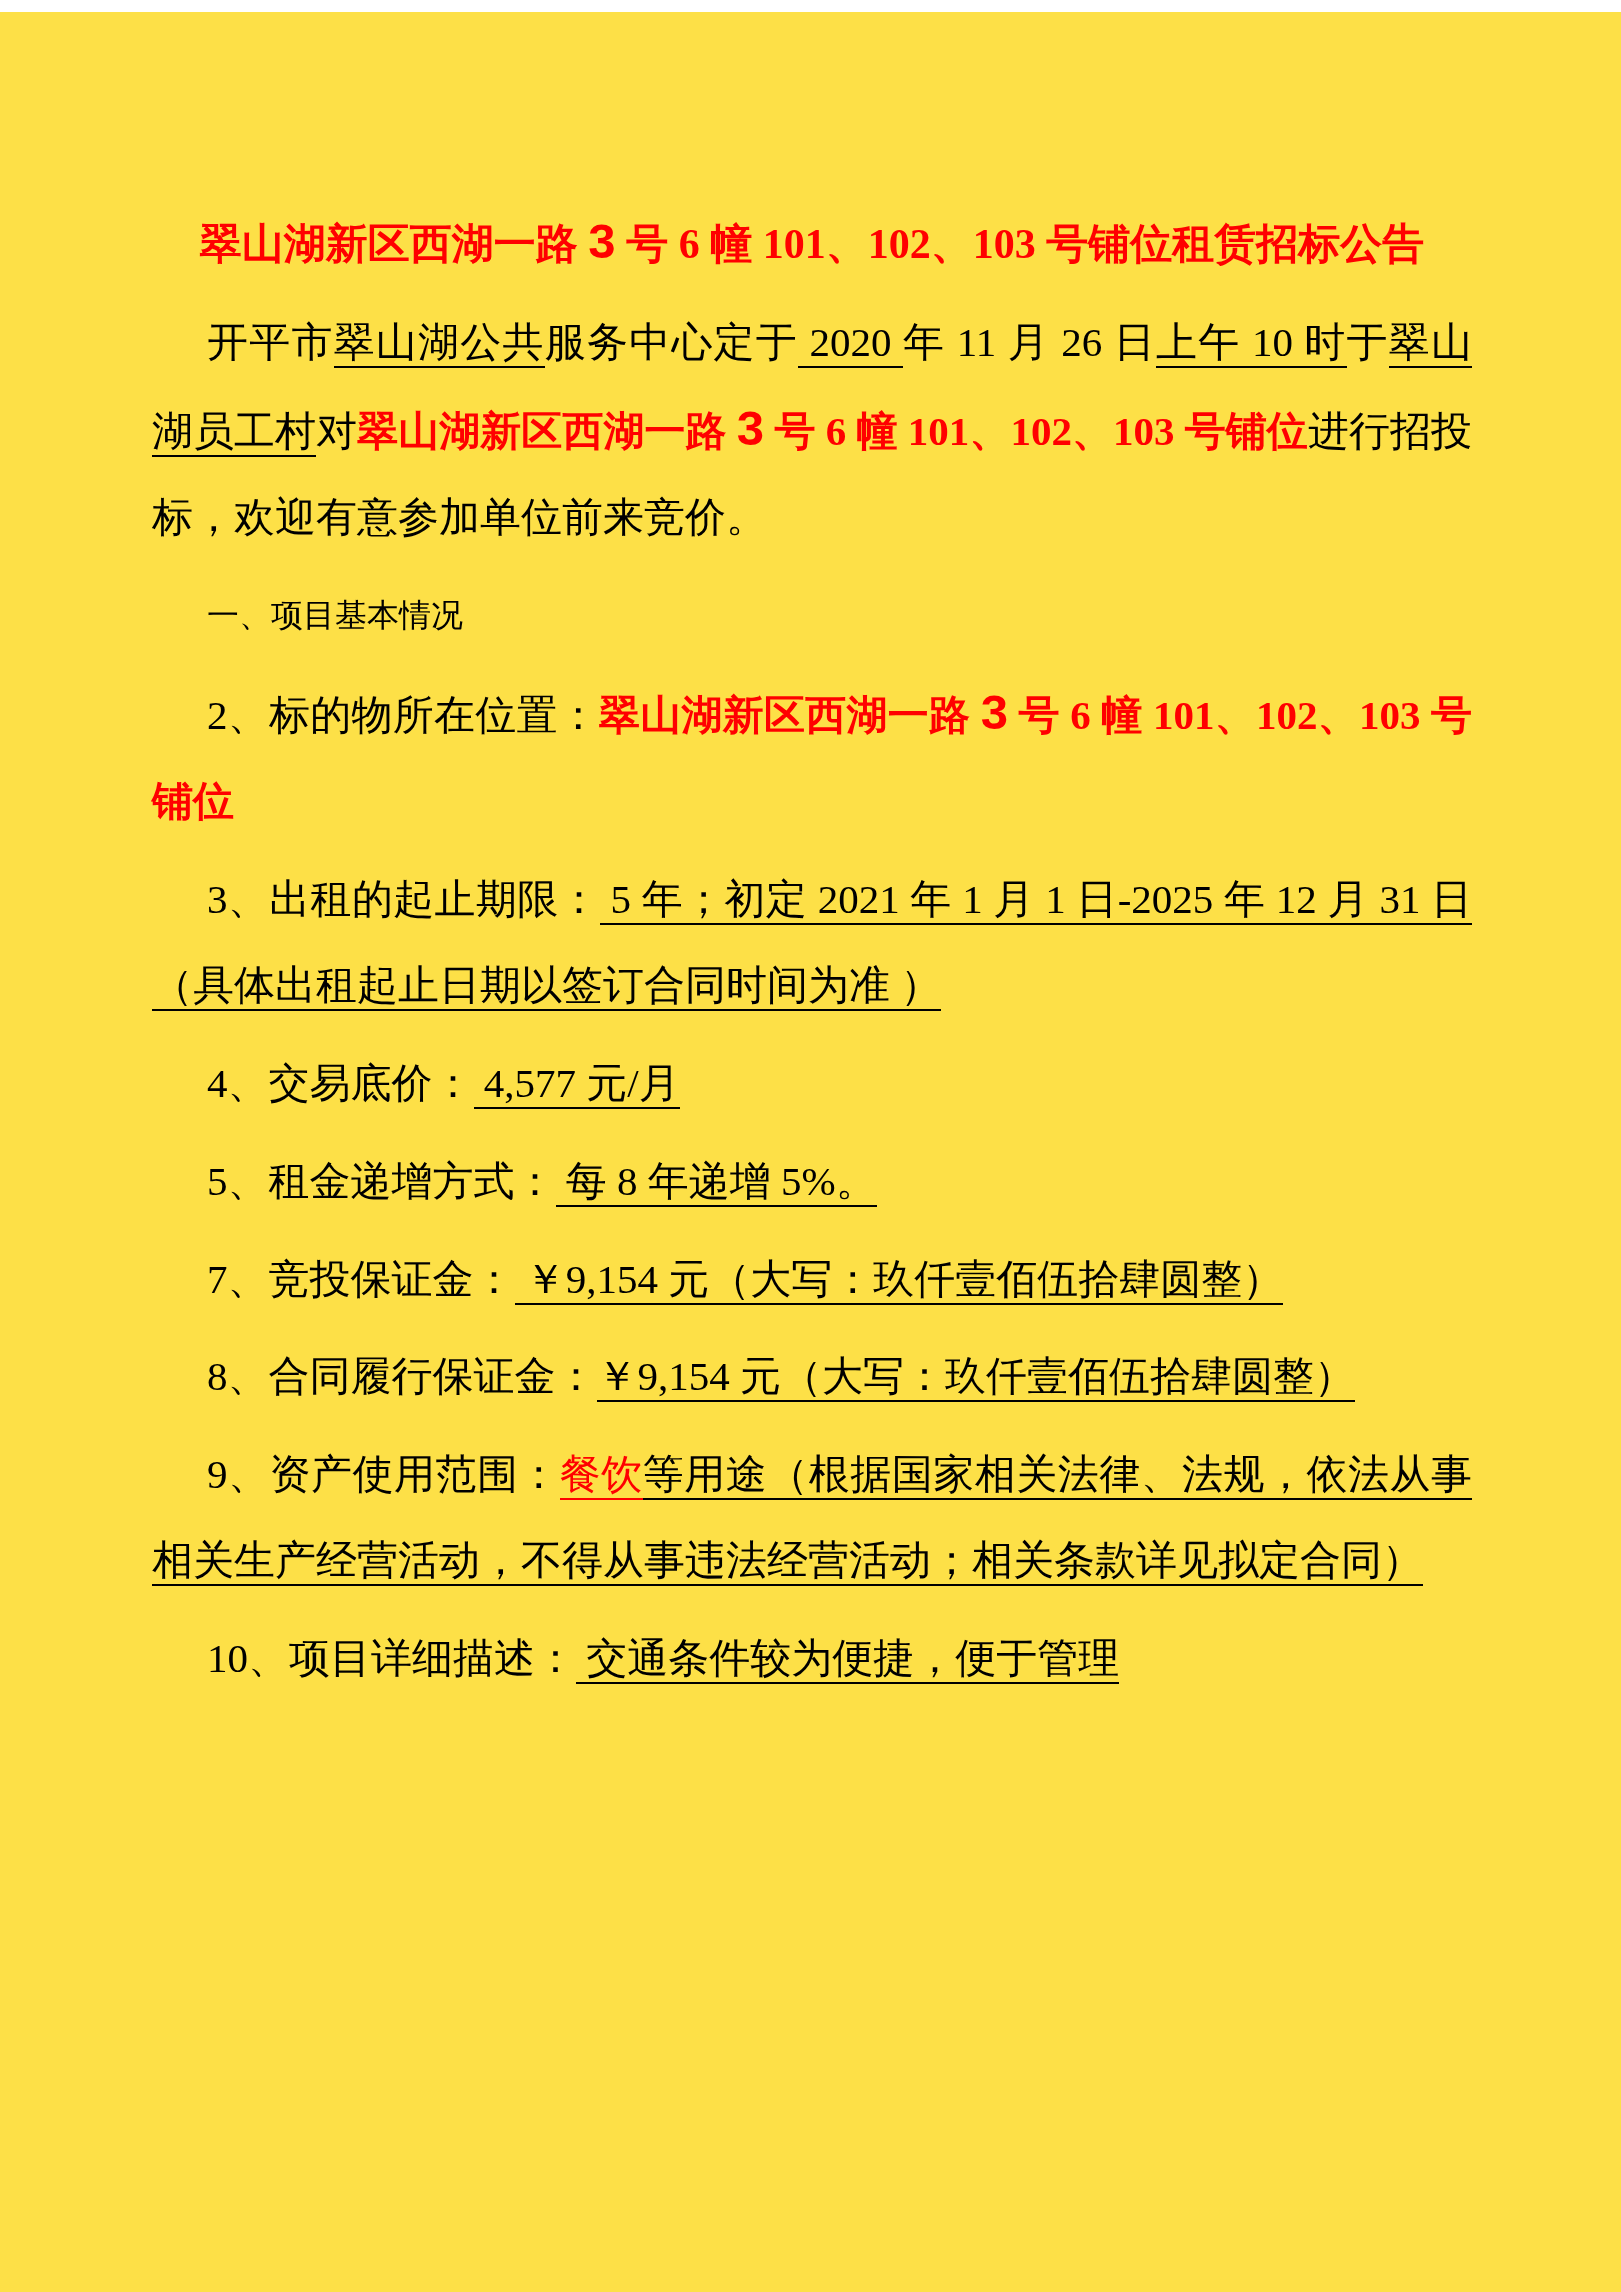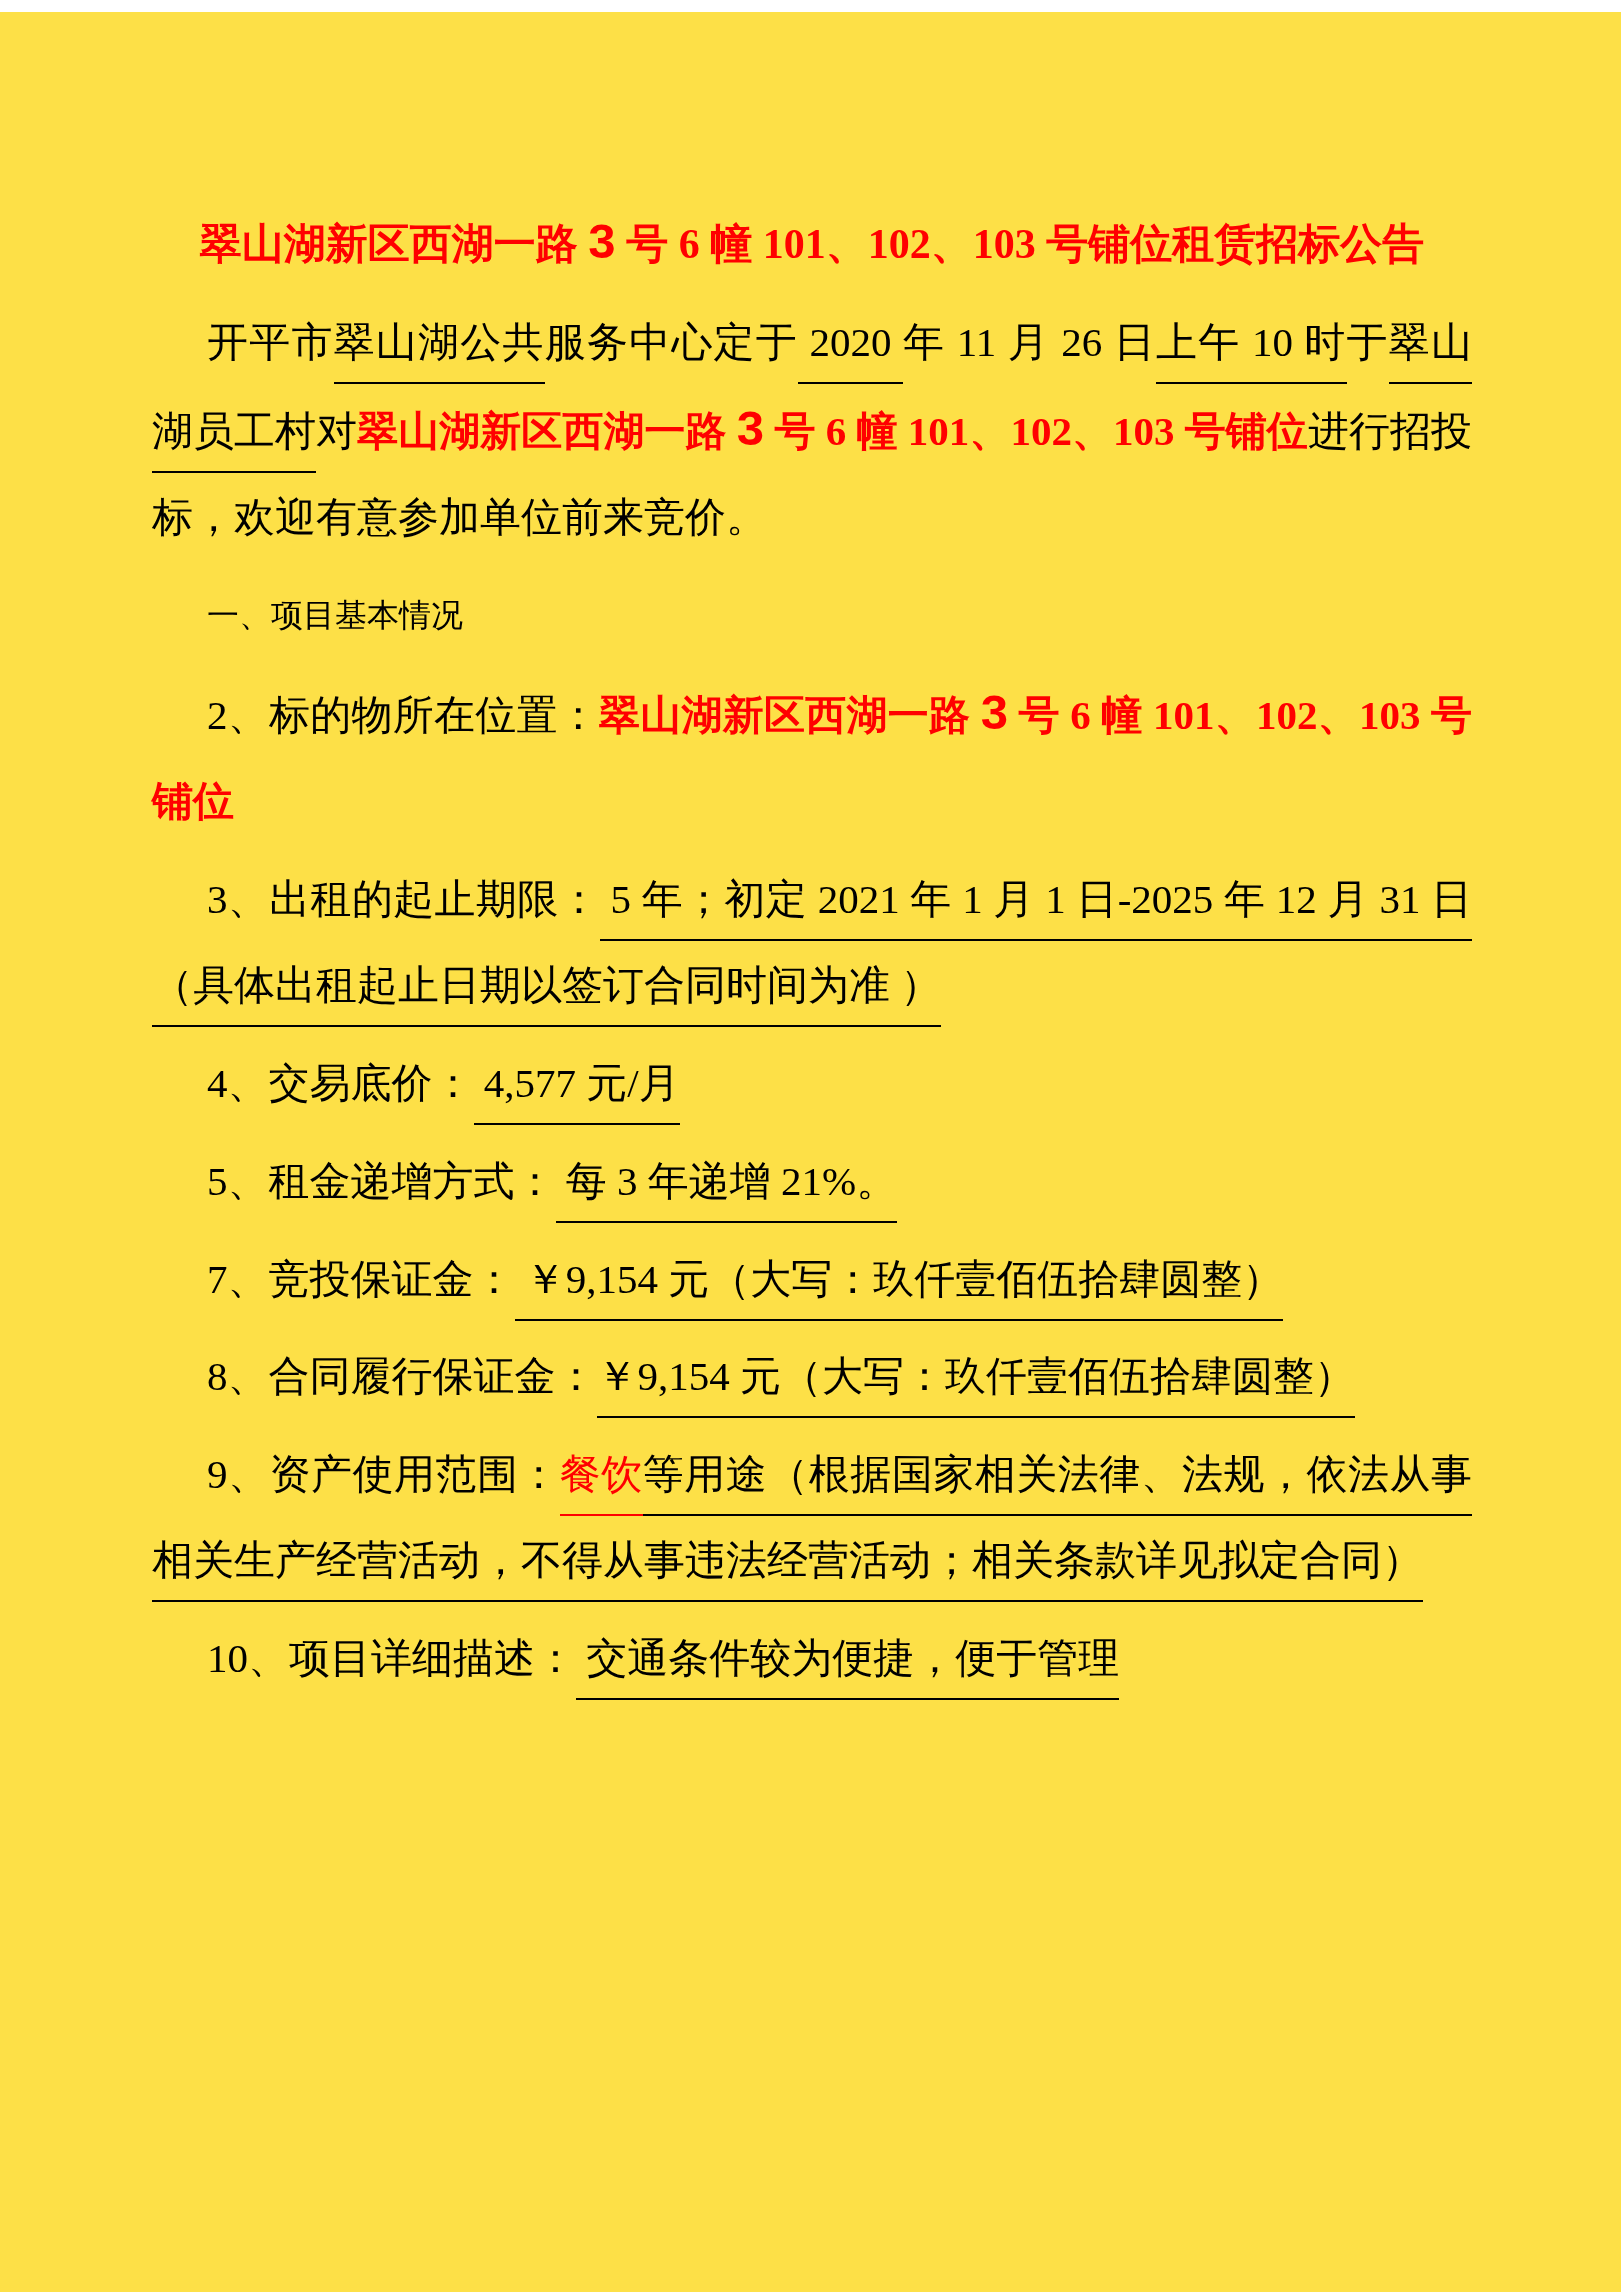--- a/index.html
+++ b/index.html
@@ -33,21 +33,21 @@
   }
   .heading {
     margin: 0 0 11.8px 0;
     font-size: 32px;
     font-weight: normal;
     line-height: 86px;
     text-indent: 55px;
   }
   .u {
     border-bottom: 2.9px solid currentColor;
-    padding-bottom: 17px;
+    padding-bottom: 1px;
     font-family: Liberation Serif, serif;
   }
   .red { color: #ff0000; }
   .red-bold { color: #ff0000; font-weight: bold; }
   .big-digit {
     font-family: "Liberation Sans", "DejaVu Sans", sans-serif;
     font-weight: bold;
     font-size: 49px;
   }
 </style>
@@ -62,21 +62,21 @@
 
   <h2 class="heading">一、项目基本情况</h2>
 
 
   <p class="para"><span>2、标的物所在位置：</span><span class="red-bold">翠山湖新区西湖一路 </span><span class="red-bold big-digit">3</span><span class="red-bold"> 号 6 幢 101、102、103 号铺位</span></p>
 
   <p class="para"><span>3、出租的起止期限：</span><span class="u"> 5 年；初定 2021 年 1 月 1 日-2025 年 12 月 31 日（具体出租起止日期以签订合同时间为准 ） </span></p>
 
   <p class="para"><span>4、交易底价：</span><span class="u"> 4,577 元/月</span></p>
 
-  <p class="para"><span>5、租金递增方式：</span><span class="u"> 每 3 年递增 21%。</span></p>
+  <p class="para"><span>5、租金递增方式：</span><span class="u"> 每 8 年递增 5%。</span></p>
 
 
   <p class="para"><span>7、竞投保证金：</span><span class="u"> ￥9,154 元（大写：玖仟壹佰伍拾肆圆整） </span></p>
 
   <p class="para"><span>8、合同履行保证金：</span><span class="u">￥9,154 元（大写：玖仟壹佰伍拾肆圆整） </span></p>
 
   <p class="para"><span>9、资产使用范围：</span><span class="red u">餐饮</span><span class="u">等用途（根据国家相关法律、法规，依法从事相关生产经营活动，不得从事违法经营活动；相关条款详见拟定合同） </span></p>
 
   <p class="para"><span>10、项目详细描述：</span><span class="u"> 交通条件较为便捷，便于管理</span></p>
 

